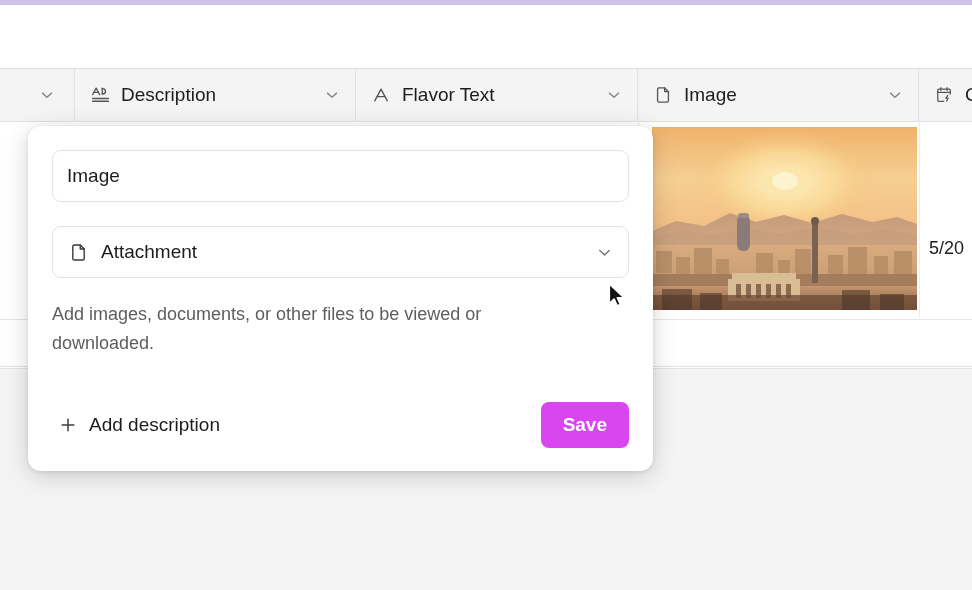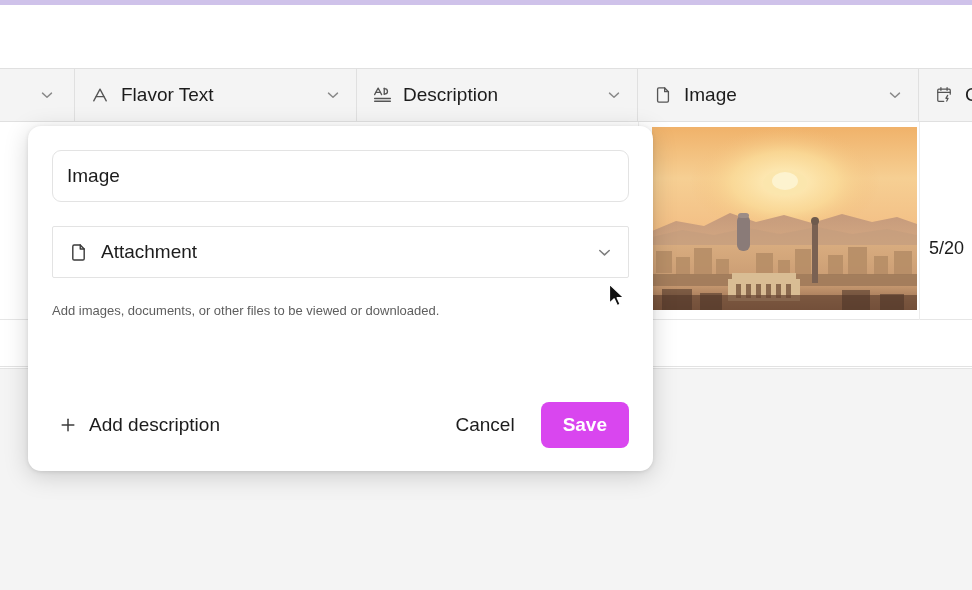--- a/index.html
+++ b/index.html
@@ -119,33 +119,33 @@
     border: 1px solid #e3e3e3; border-radius: 9px;
     background: #ffffff;
     display: flex; align-items: center;
     padding: 0 14px;
     font-size: 19px; color: #1c1c1c;
     cursor: text;
   }
   .type-select {
     margin-top: 24px;
     width: 577px; height: 52px;
-    border: 1px solid #e3e3e3; border-radius: 2px;
+    border: 1px solid #e3e3e3; border-radius: 9px;
     background: #ffffff;
     display: flex; align-items: center;
     padding: 8px 14px;
     cursor: pointer;
   }
   .type-icon { display: inline-flex; align-items: center; justify-content: center; width: 22px; height: 22px; margin-right: 12px; color: #3a3a3a; flex: 0 0 auto; }
   .type-label { font-size: 19px; color: #1c1c1c; }
   .type-chevron { margin-left: auto; color: #7d7d7d; display: inline-flex; align-items: center; }
   .helper {
     margin-top: 22px;
     width: 530px;
-    font-size: 13px; line-height: 1.62; color: #5e5e5e;
+    font-size: 18px; line-height: 1.62; color: #5e5e5e;
   }
   .dlg-footer {
     position: absolute; left: 24px; right: 24px; bottom: 22px;
     height: 48px;
     display: flex; align-items: center;
   }
   .add-desc {
     display: flex; align-items: center; gap: 11px;
     font-size: 19px; color: #1c1c1c;
     height: 40px; padding: 0 6px; border-radius: 6px; cursor: pointer;
@@ -205,54 +205,54 @@
           <path d="M19.6 4.4 12 12"></path>
         </svg>
       </span>
     </div>
 
   </div>
 
   <div class="col-header">
 
     <div class="col c0">
-      <span class="col-chevron">
-        <svg width="18" height="18" viewBox="0 0 24 24" fill="none" stroke="#8a8a8a" stroke-width="1.9" stroke-linecap="round" stroke-linejoin="round">
-            <path d="m6 9.5 6 5.5 6-5.5"></path>
-          </svg>
-      </span>
-    </div>
-
-    <div class="col c1">
-      <span class="col-icon">
-        <svg width="20" height="20" viewBox="0 0 24 24" fill="none" stroke="#555" stroke-width="1.6" stroke-linecap="round" stroke-linejoin="round">
-          <path d="M4.5 19 12 5l7.5 14"></path>
-            <path d="M7.4 14h9.2"></path>
-        </svg>
-      </span>
-      <span class="col-label">Flavor Text</span>
       <span class="col-chevron">
         <svg width="18" height="18" viewBox="0 0 24 24" fill="none" stroke="#8a8a8a" stroke-width="1.9" stroke-linecap="round" stroke-linejoin="round">
             <path d="m6 9.5 6 5.5 6-5.5"></path>
           </svg>
       </span>
     </div>
 
     <div class="col c2">
       <span class="col-icon">
         <svg width="21" height="21" viewBox="0 0 24 24" fill="none" stroke="#555" stroke-width="1.5" stroke-linecap="round" stroke-linejoin="round">
           <path d="M3 11 7 3.5 11 11"></path>
             <path d="M4.4 8.4h5.2"></path>
           <path d="M14 4.2c2.6 0 3.7 1.3 3.7 3.1S16.5 10.3 14 10.3"></path>
           <path d="M14 3.6v7"></path>
           <path d="M3 15.4h18"></path>
             <path d="M3 18.6h18"></path>
         </svg>
       </span>
       <span class="col-label">Description</span>
+      <span class="col-chevron">
+        <svg width="18" height="18" viewBox="0 0 24 24" fill="none" stroke="#8a8a8a" stroke-width="1.9" stroke-linecap="round" stroke-linejoin="round">
+            <path d="m6 9.5 6 5.5 6-5.5"></path>
+          </svg>
+      </span>
+    </div>
+
+    <div class="col c1">
+      <span class="col-icon">
+        <svg width="20" height="20" viewBox="0 0 24 24" fill="none" stroke="#555" stroke-width="1.6" stroke-linecap="round" stroke-linejoin="round">
+          <path d="M4.5 19 12 5l7.5 14"></path>
+            <path d="M7.4 14h9.2"></path>
+        </svg>
+      </span>
+      <span class="col-label">Flavor Text</span>
       <span class="col-chevron">
         <svg width="18" height="18" viewBox="0 0 24 24" fill="none" stroke="#8a8a8a" stroke-width="1.9" stroke-linecap="round" stroke-linejoin="round">
             <path d="m6 9.5 6 5.5 6-5.5"></path>
           </svg>
       </span>
     </div>
 
     <div class="col c3">
       <span class="col-icon">
         <svg width="20" height="20" viewBox="0 0 24 24" fill="none" stroke="#555" stroke-width="1.6" stroke-linecap="round" stroke-linejoin="round">
@@ -403,21 +403,20 @@
       <div class="add-desc">
         <span class="plus">
           <svg width="20" height="20" viewBox="0 0 24 24" fill="none" stroke="#3c3c3c" stroke-width="1.8" stroke-linecap="round">
               <path d="M12 5v14"></path>
               <path d="M5 12h14"></path>
             </svg>
         </span>
         <span>Add description</span>
       </div>
       <div class="footer-spacer"></div>
-      <button class="btn-cancel">Cancel</button>
       <button class="btn-save">Save</button>
     </div>
 
   </div>
 
   <div class="cursor">
     <svg width="18" height="26" viewBox="0 0 18 26">
       <path d="M1.5 1.2 1.5 20.2 6.2 15.8 9.3 22.6 12.1 21.3 9.1 14.7 15.3 14.3 Z" fill="#111" stroke="#fff" stroke-width="1.2" stroke-linejoin="round"></path>
     </svg>
   </div>

